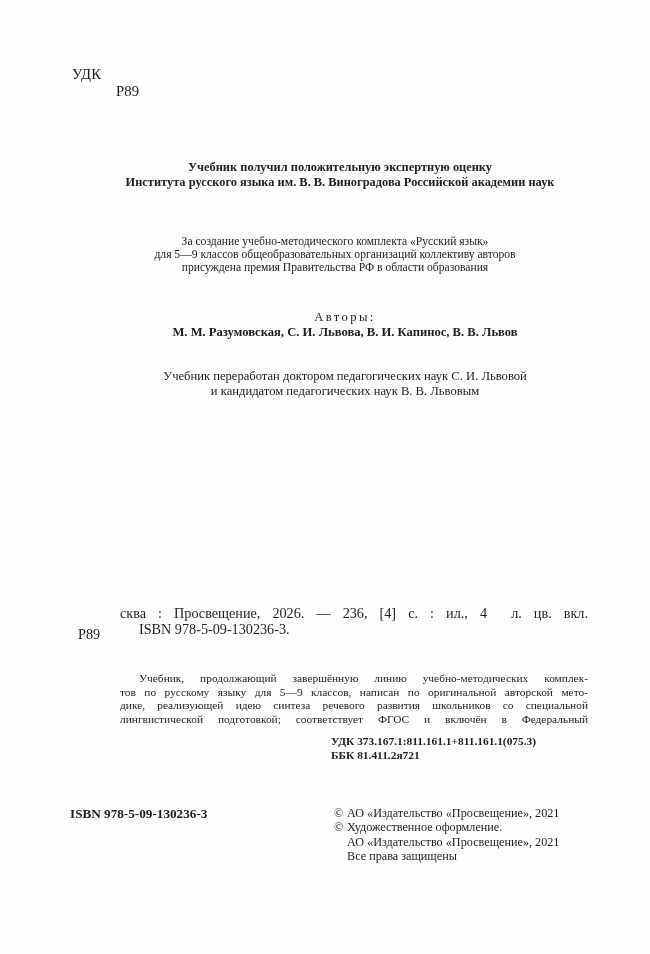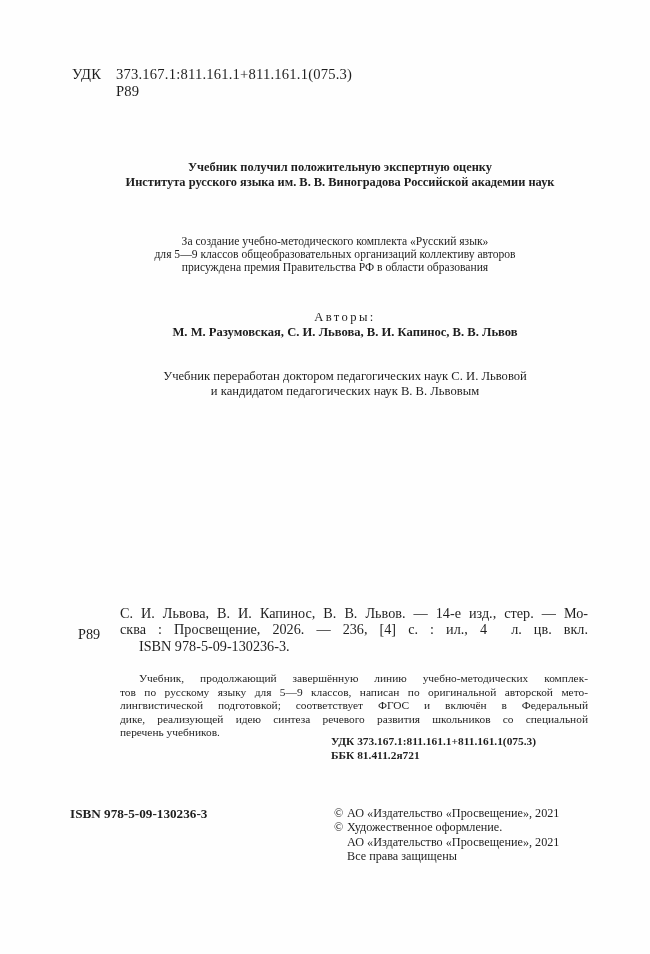--- a/index.html
+++ b/index.html
@@ -149,21 +149,20 @@
     .copyright .sym { width: 13px; display: inline-block; }
   </style>
 </head>
 <body>
 
 <div class="page">
 
   <div class="abs classif">
     <div class="row">
       <span class="lbl">УДК</span>
-      <span class="val">373.167.1:811.161.1+811.161.1(075.3)</span>
     </div>
     <div class="row">
       <span class="lbl"></span>
       <span class="val">Р89</span>
     </div>
   </div>
 
   <div class="abs center-block expert">
     <div>Учебник получил положительную экспертную оценку</div>
     <div>Института русского языка им. В. В. Виноградова Российской академии наук</div>
@@ -180,45 +179,39 @@
 
   <div class="abs center-block revised">
     <div>Учебник переработан доктором педагогических наук С. И. Львовой</div>
     <div>и кандидатом педагогических наук В. В. Львовым</div>
   </div>
 
 
   <div class="abs bib-code">Р89</div>
   <div class="abs bib">
     <div class="line">
-        <span style="word-spacing: 4.48103px;">С. И. Львова, В. И. Капинос, В. В. Львов. — 14-е изд., стер. — Мо-</span>
-      </div>
-    <div class="line">
         <span style="white-space: pre; word-spacing: 8.52455px;">сква : Просвещение, 2026. — 236, [4] с. : ил., 4  л. цв. вкл.</span>
       </div>
     <div class="line last">
         <span>ISBN 978-5-09-130236-3.</span>
       </div>
   </div>
 
   <div class="abs annot">
     <div class="line first">
         <span style="word-spacing: 13.0344px;">Учебник, продолжающий завершённую линию учебно-методических комплек-</span>
       </div>
     <div class="line">
         <span style="word-spacing: 5.60653px;">тов по русскому языку для 5—9 классов, написан по оригинальной авторской мето-</span>
       </div>
     <div class="line">
+        <span style="word-spacing: 9.33984px;">дике, реализующей идею синтеза речевого развития школьников со специальной</span>
+      </div>
+    <div class="line">
         <span style="word-spacing: 12.0089px;">лингвистической подготовкой; соответствует ФГОС и включён в Федеральный</span>
-      </div>
-    <div class="line">
-        <span style="word-spacing: 9.33984px;">дике, реализующей идею синтеза речевого развития школьников со специальной</span>
-      </div>
-    <div class="line last">
-        <span>перечень учебников.</span>
       </div>
   </div>
 
   <div class="abs bib-classif">
     <div>УДК 373.167.1:811.161.1+811.161.1(075.3)</div>
     <div>ББК 81.411.2я721</div>
   </div>
 
   <div class="abs isbn-bottom">ISBN 978-5-09-130236-3</div>
 

